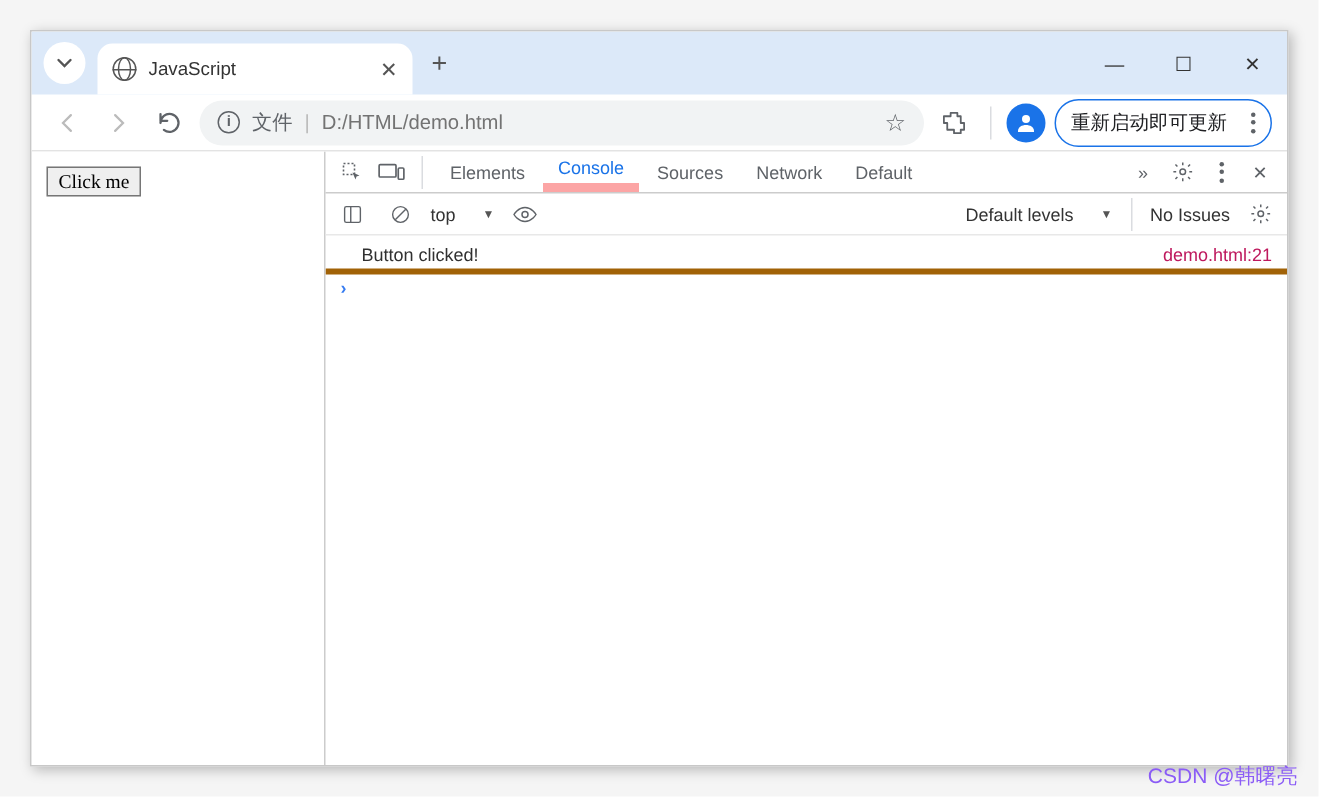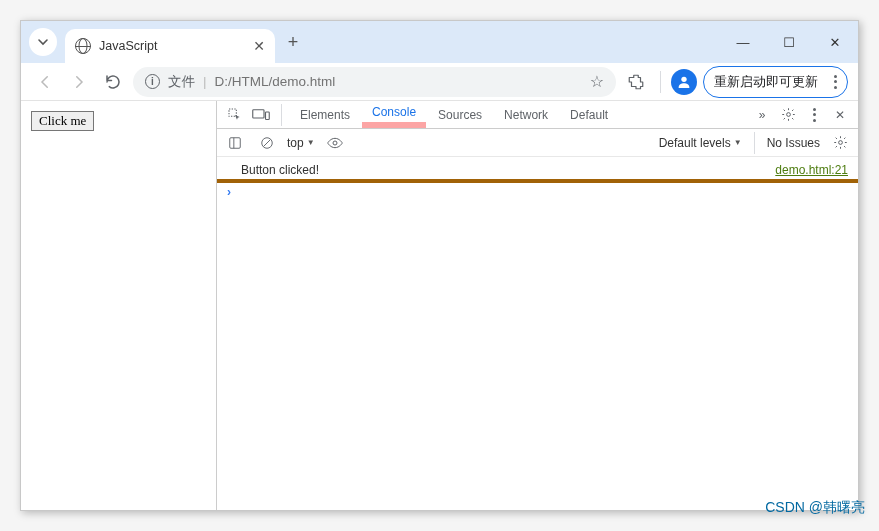--- a/index.html
+++ b/index.html
@@ -32,31 +32,31 @@
 .content{flex:1;display:flex;overflow:hidden}
 .page{width:195px;background:#fff;padding:10px}
 .page button{font-family:Liberation Serif, serif;font-size:13px;padding:1px 7px;background:#efefef;border:1px solid #767676;cursor:pointer}
 .devtools{flex:1;display:flex;flex-direction:column;border-left:1px solid #ccc;font-size:12px;color:#333}
 .dt-tabs{height:28px;border-bottom:1px solid #ccc;display:flex;align-items:center;padding:0 6px;gap:2px}
 .dt-ico{width:24px;height:24px;display:flex;align-items:center;justify-content:center;color:#5f6368;cursor:pointer}
 .dt-tab{padding:0 10px;height:100%;display:flex;align-items:center;color:#5f6368;cursor:pointer;font-size:12px}
 .dt-tab.active{color:#1a73e8;border-bottom:6px solid #fca5a5}
 .dt-right{margin-left:auto;display:flex;align-items:center;gap:2px}
 .dt-toolbar{height:28px;border-bottom:1px solid #e8e8e8;display:flex;align-items:center;padding:0 6px;gap:8px}
-.dt-sel{display:flex;align-items:center;gap:3px;color:#333;cursor:pointer}
+.dt-sel{display:flex;align-items:center;gap:18px;color:#333;cursor:pointer}
 .tri{font-size:8px;color:#555}
 .filter{flex:0 0 260px}
 .filter input{width:100%;height:20px;border:1px solid #ccc;border-radius:2px;padding:0 6px;font-size:11px;color:#888;outline:none}
 .spacer{flex:1}
 .console-body{flex:1;font-family:Menlo,Consolas,monospace;font-size:12px;padding:4px 0;overflow:auto}
 .log-row{display:flex;padding:2px 10px 2px 24px;border-bottom:4px solid #a16207}
 .log-msg{color:#303030}
-.log-src{margin-left:auto;color:#4d7c0f;text-decoration:underline;cursor:pointer}
+.log-src{margin-left:auto;color:#be185d;cursor:pointer}
 .prompt{padding:2px 10px;color:#367cf1;font-weight:bold}
-.watermark{position:fixed;bottom:14px;right:14px;color:#0369a1;font-size:14px;font-family:sans-serif;pointer-events:none}
+.watermark{position:fixed;bottom:4px;right:14px;color:#8b5cf6;font-size:14px;font-family:sans-serif;pointer-events:none}
 svg{display:block}
 </style>
 </head>
 <body>
 
 <div class="window">
 
   <div class="titlebar">
     <div class="tab-dropdown">
       <svg width="12" height="12" viewBox="0 0 12 12">

